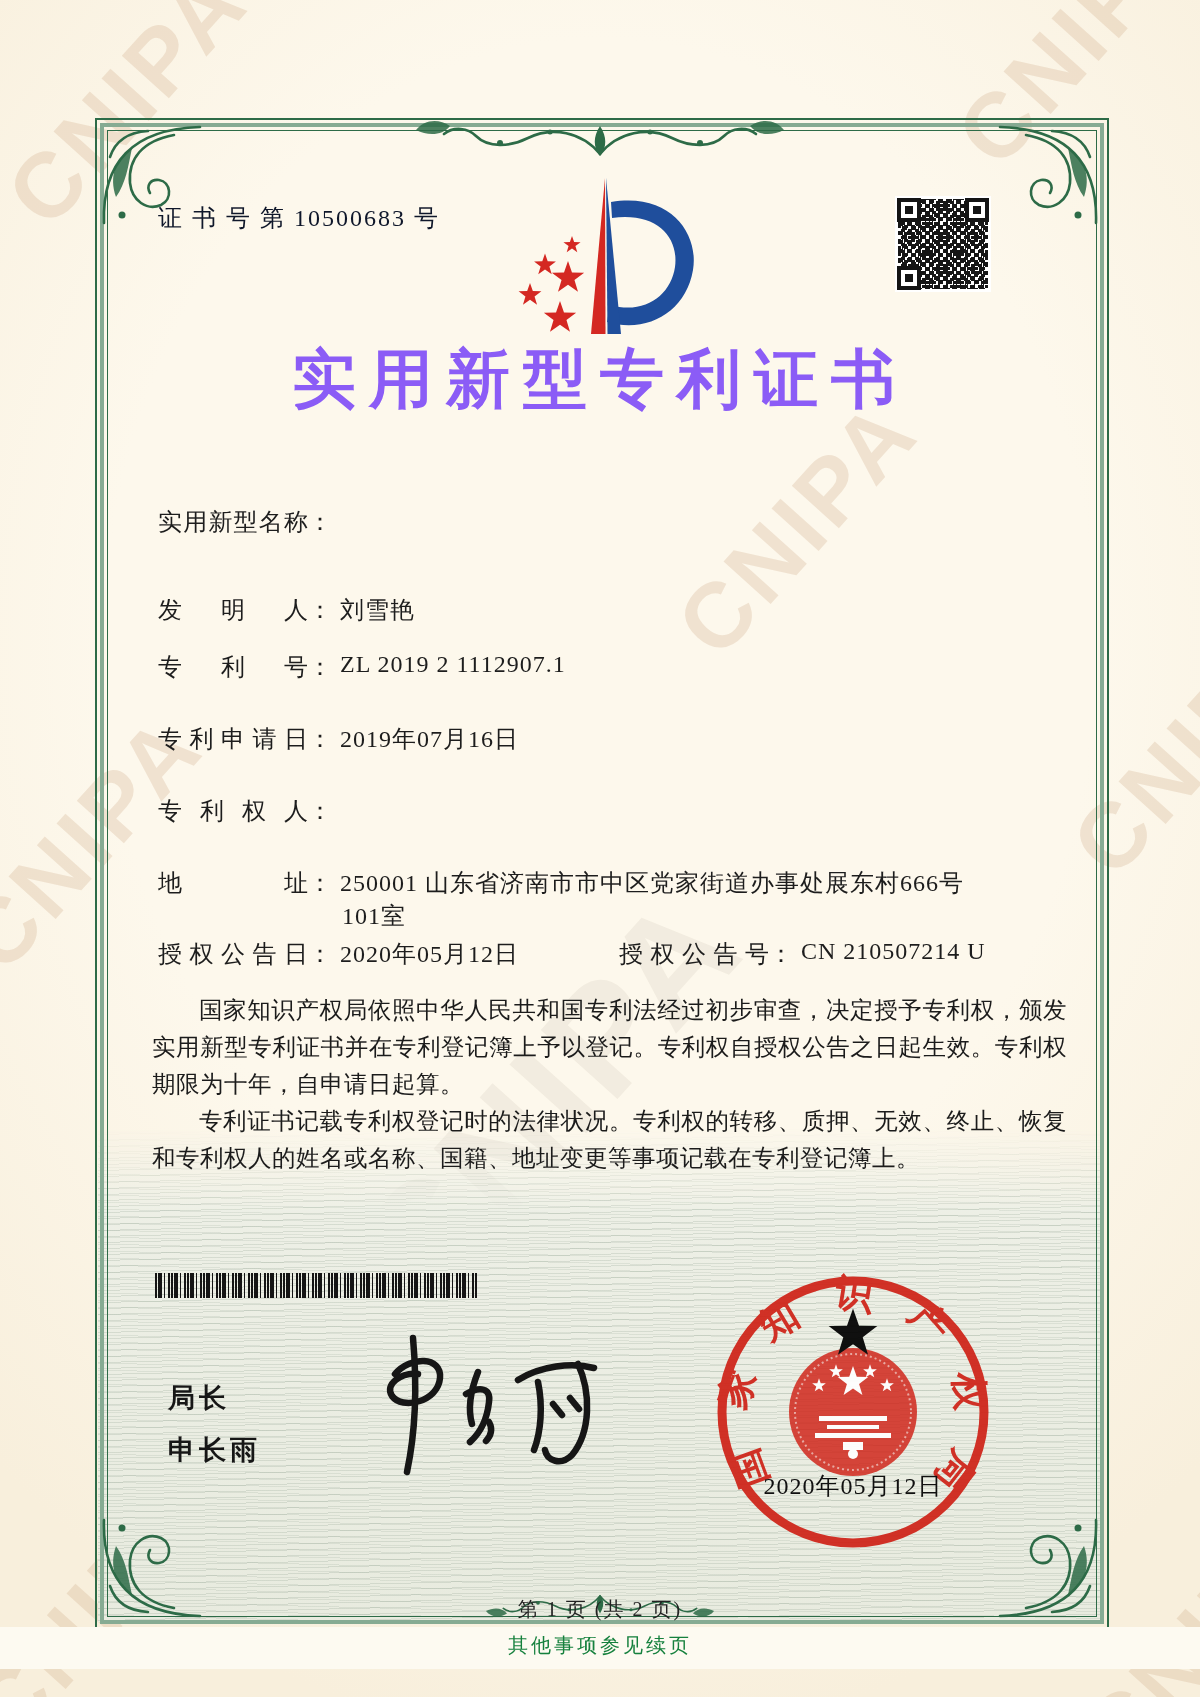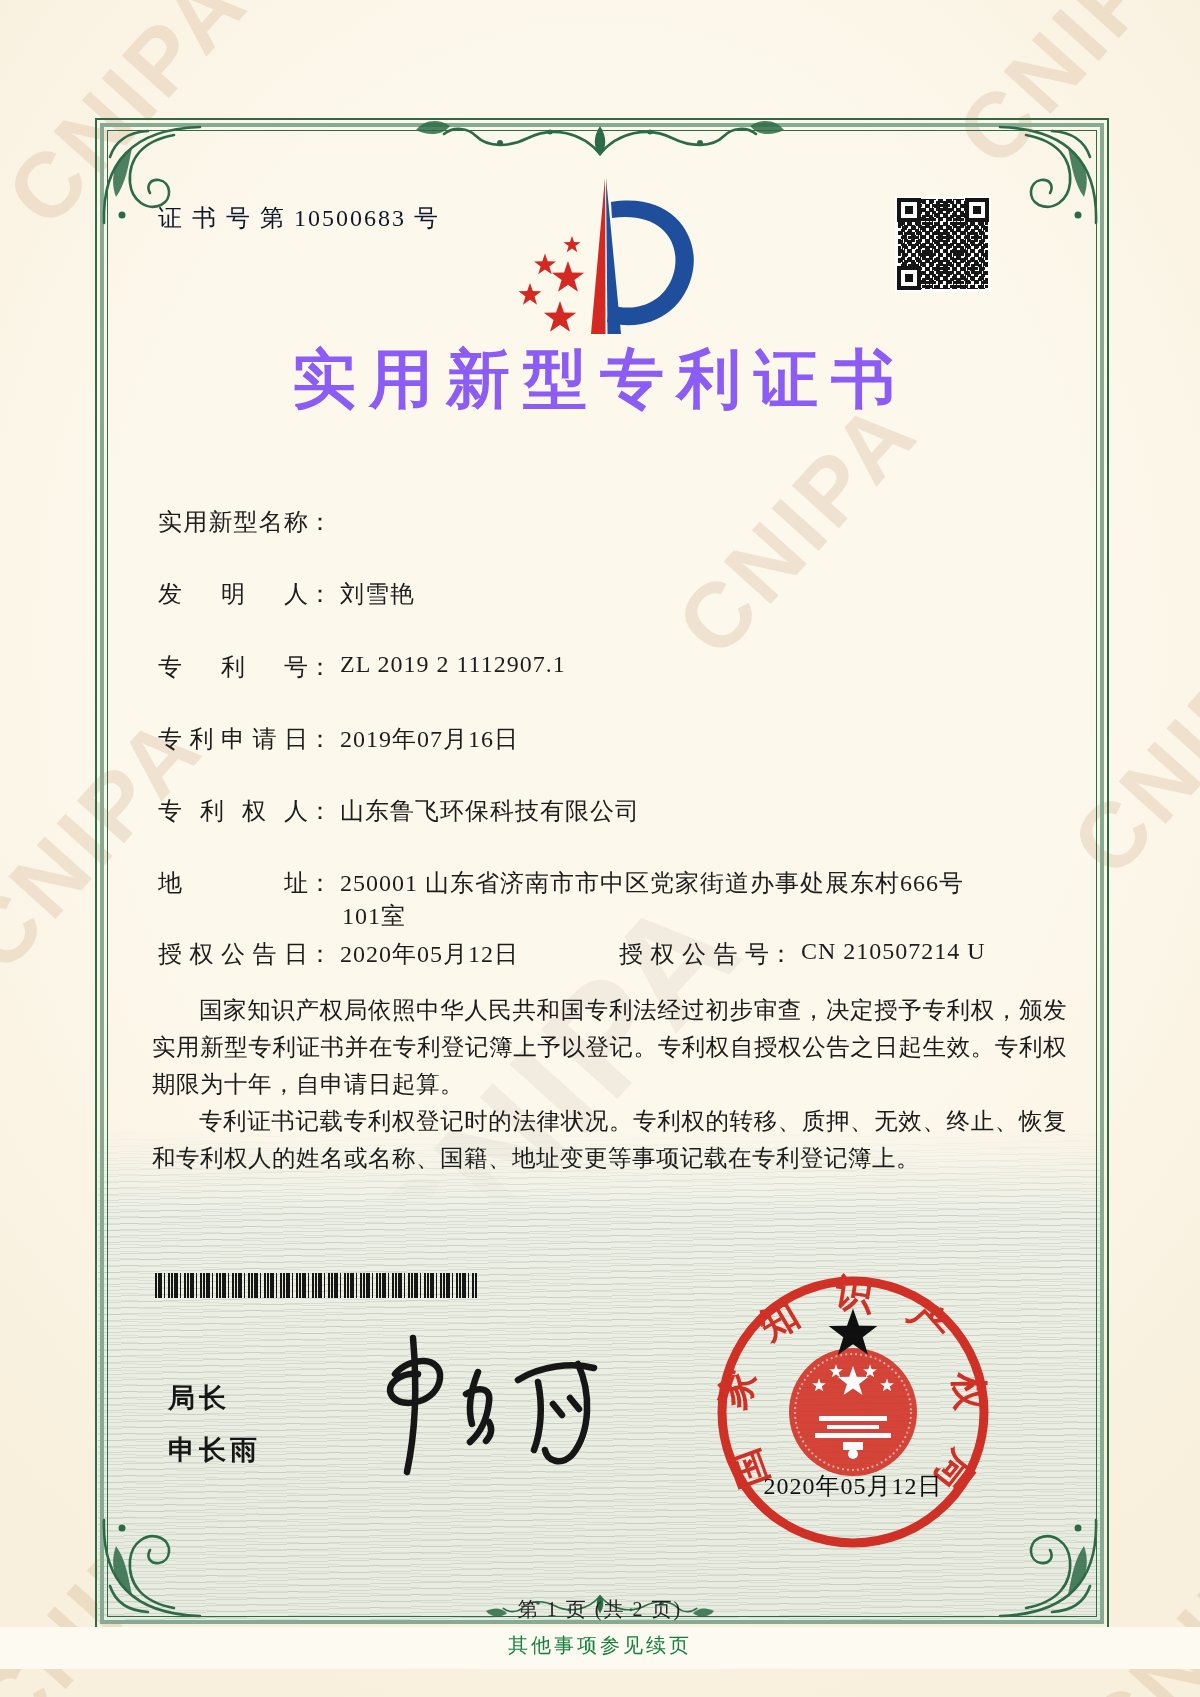--- a/index.html
+++ b/index.html
@@ -151,39 +151,38 @@
   <div class="fq tr"></div>
   <div class="fq bl"></div>
 </div>
 
 <div class="title">实用新型专利证书</div>
 
 <div class="row" style="top:506px">
   <span class="flabel">实用新型名称</span>
     <span class="colon">：</span>
 </div>
-<div class="row" style="top:578px">
+<div class="row" style="top:594px">
   <span class="flabel">发明人</span>
     <span class="colon">：</span>
   <span class="fvalue">刘雪艳</span>
 </div>
 <div class="row" style="top:651px">
   <span class="flabel">专利号</span>
     <span class="colon">：</span>
   <span class="fvalue">ZL 2019 2 1112907.1</span>
 </div>
 <div class="row" style="top:723px">
   <span class="flabel">专利申请日</span>
     <span class="colon">：</span>
   <span class="fvalue">2019年07月16日</span>
 </div>
 <div class="row" style="top:795px">
   <span class="flabel">专利权人</span>
     <span class="colon">：</span>
-  <span class="fvalue">山东鲁飞环保科技有限公司</span>
 </div>
 <div class="row" style="top:867px">
   <span class="flabel">地址</span>
     <span class="colon">：</span>
   <span class="fvalue">250001 山东省济南市市中区党家街道办事处展东村666号</span>
 </div>
 <div class="addr2">101室</div>
 
 <div class="row" style="top:938px">
   <span class="flabel">授权公告日</span>

